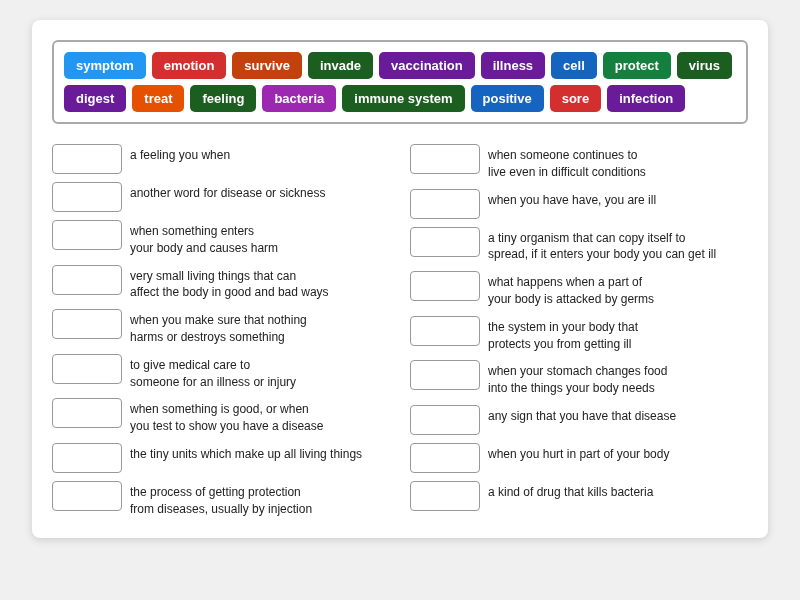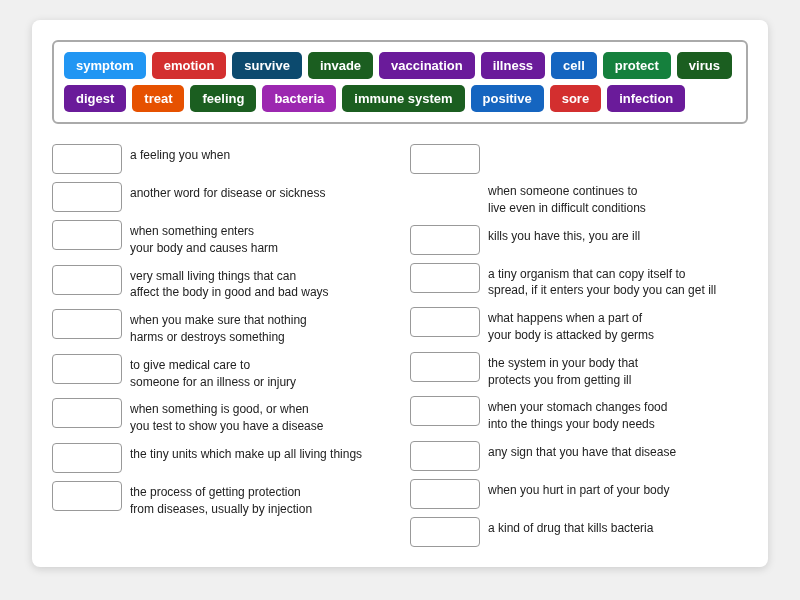--- a/index.html
+++ b/index.html
@@ -65,21 +65,21 @@
     }
   </style>
 </head>
 <body>
 
 <div class="container">
 
   <div class="word-bank">
   <div class="word-tile" style="background-color: rgb(33, 150, 243);">symptom</div>
       <div class="word-tile" style="background-color: rgb(211, 47, 47);">emotion</div>
-      <div class="word-tile" style="background-color: #0c4a6e;">survive</div>
+      <div class="word-tile" style="background-color: #c2410c;">survive</div>
       <div class="word-tile" style="background-color: rgb(27, 94, 32);">invade</div>
       <div class="word-tile" style="background-color: rgb(106, 27, 154);">vaccination</div>
       <div class="word-tile" style="background-color: rgb(106, 27, 154);">illness</div>
       <div class="word-tile" style="background-color: rgb(21, 101, 192);">cell</div>
       <div class="word-tile" style="background-color: #15803d;">protect</div>
       <div class="word-tile" style="background-color: rgb(27, 94, 32);">virus</div>
       <div class="word-tile" style="background-color: rgb(106, 27, 154);">digest</div>
       <div class="word-tile" style="background-color: rgb(230, 81, 0);">treat</div>
       <div class="word-tile" style="background-color: rgb(27, 94, 32);">feeling</div>
       <div class="word-tile" style="background-color: rgb(156, 39, 176);">bacteria</div>
@@ -132,26 +132,26 @@
         <div class="match-row">
           <div class="answer-box"></div>
           <div class="definition" style="white-space: pre-line;">the process of getting protection
 from diseases, usually by injection</div>
         </div>
       </div>
 
     <div style="display:flex;flex-direction:column;gap:8px;">
     <div class="match-row">
           <div class="answer-box"></div>
-          <div class="definition" style="white-space: pre-line; margin-top: 36px;">when someone continues to
+          <div class="definition" style="white-space: pre-line;">when someone continues to
 live even in difficult conditions</div>
         </div>
         <div class="match-row">
           <div class="answer-box"></div>
-          <div class="definition" style="white-space: pre-line;">kills you have this, you are ill</div>
+          <div class="definition" style="white-space: pre-line;">when you have have, you are ill</div>
         </div>
         <div class="match-row">
           <div class="answer-box"></div>
           <div class="definition" style="white-space: pre-line;">a tiny organism that can copy itself to
 spread, if it enters your body you can get ill</div>
         </div>
         <div class="match-row">
           <div class="answer-box"></div>
           <div class="definition" style="white-space: pre-line;">what happens when a part of
 your body is attacked by germs</div>

